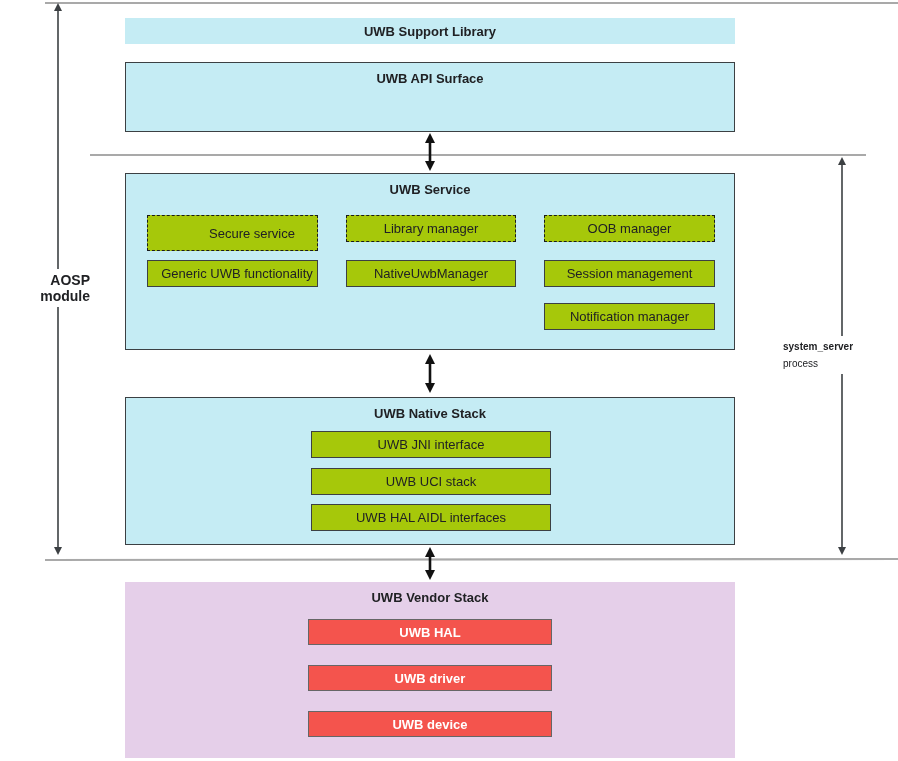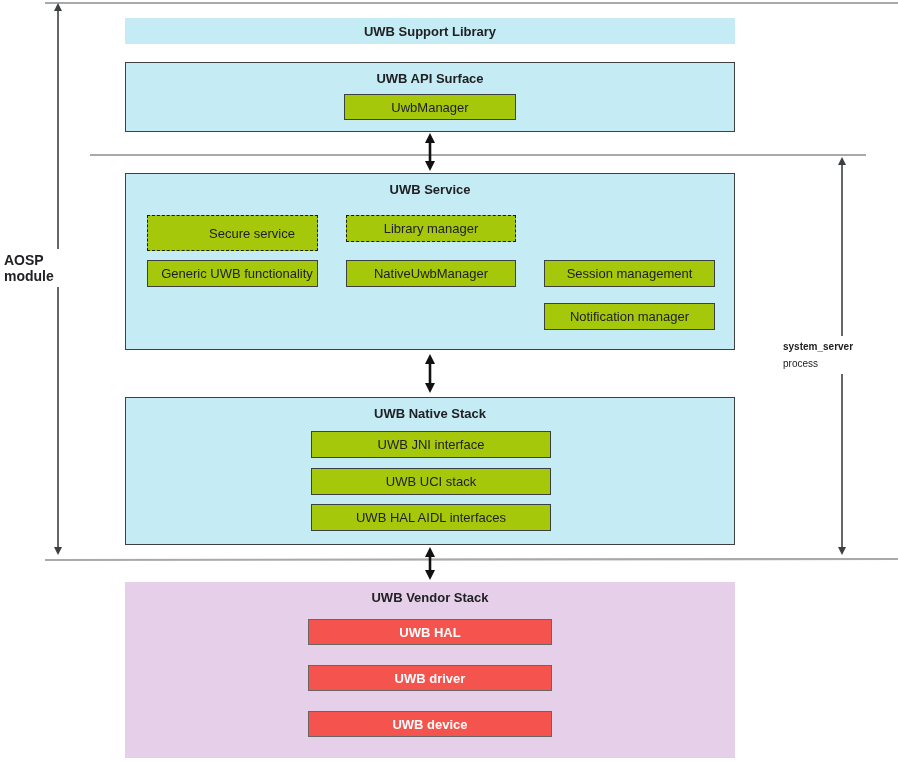--- a/index.html
+++ b/index.html
@@ -29,21 +29,21 @@
   .box.vendor{left:125px; top:582px; width:610px; height:176px; background:var(--purple); border:none;}
   .chip{
     position:absolute; box-sizing:border-box; background:var(--green);
     border:1px solid var(--border); display:flex; align-items:center; justify-content:center;
     font-size:13px; white-space:nowrap;
   }
   .chip.dashed{border:1.6px dashed #1b1b1b;}
   .chip.red{background:var(--red); border:1px solid #666; color:#fff; font-weight:bold;}
   .side-label{position:absolute; z-index:3; background:#fff;}
   .side-label.left{
-    left:4px; top:249px; width:86px; text-align:left;
+    left:4px; top:269px; width:86px; text-align:right;
     font-size:14px; font-weight:bold; padding:3px 0;
   }
   .side-label.right{
     left:779px; top:336px; width:102px; font-size:10px; line-height:17px; padding:2px 0 2px 4px;
   }
   .side-label.right .l1{font-weight:bold;}
 </style>
 </head>
 <body>
 
@@ -95,28 +95,28 @@
       <polygon points="430,710 426,702 434,702" stroke="none"></polygon>
     </g>
   </svg>
 
   <div class="bar">
     <span>UWB Support Library</span>
   </div>
 
   <div class="box api">
     <div class="box-title">UWB API Surface</div>
-    <div class="chip" style="left:218px; top:31px; width:172px; height:26px;">UwbManager</div>
   </div>
 
   <div class="box service">
     <div class="box-title">UWB Service</div>
 
     <div class="chip dashed" style="left:21px; top:41px; width:171px; height:36px;padding-left:39px;">Secure service</div>
     <div class="chip dashed" style="left:220px; top:41px; width:170px; height:27px;">Library manager</div>
+    <div class="chip dashed" style="left:418px; top:41px; width:171px; height:27px;">OOB manager</div>
 
     <div class="chip" style="left:21px; top:86px; width:171px; height:27px;padding-left:9px;">Generic UWB functionality</div>
     <div class="chip" style="left:220px; top:86px; width:170px; height:27px;">NativeUwbManager</div>
     <div class="chip" style="left:418px; top:86px; width:171px; height:27px;">Session management</div>
 
     <div class="chip" style="left:418px; top:129px; width:171px; height:27px;">Notification manager</div>
   </div>
 
   <div class="box native">
     <div class="box-title">UWB Native Stack</div>

